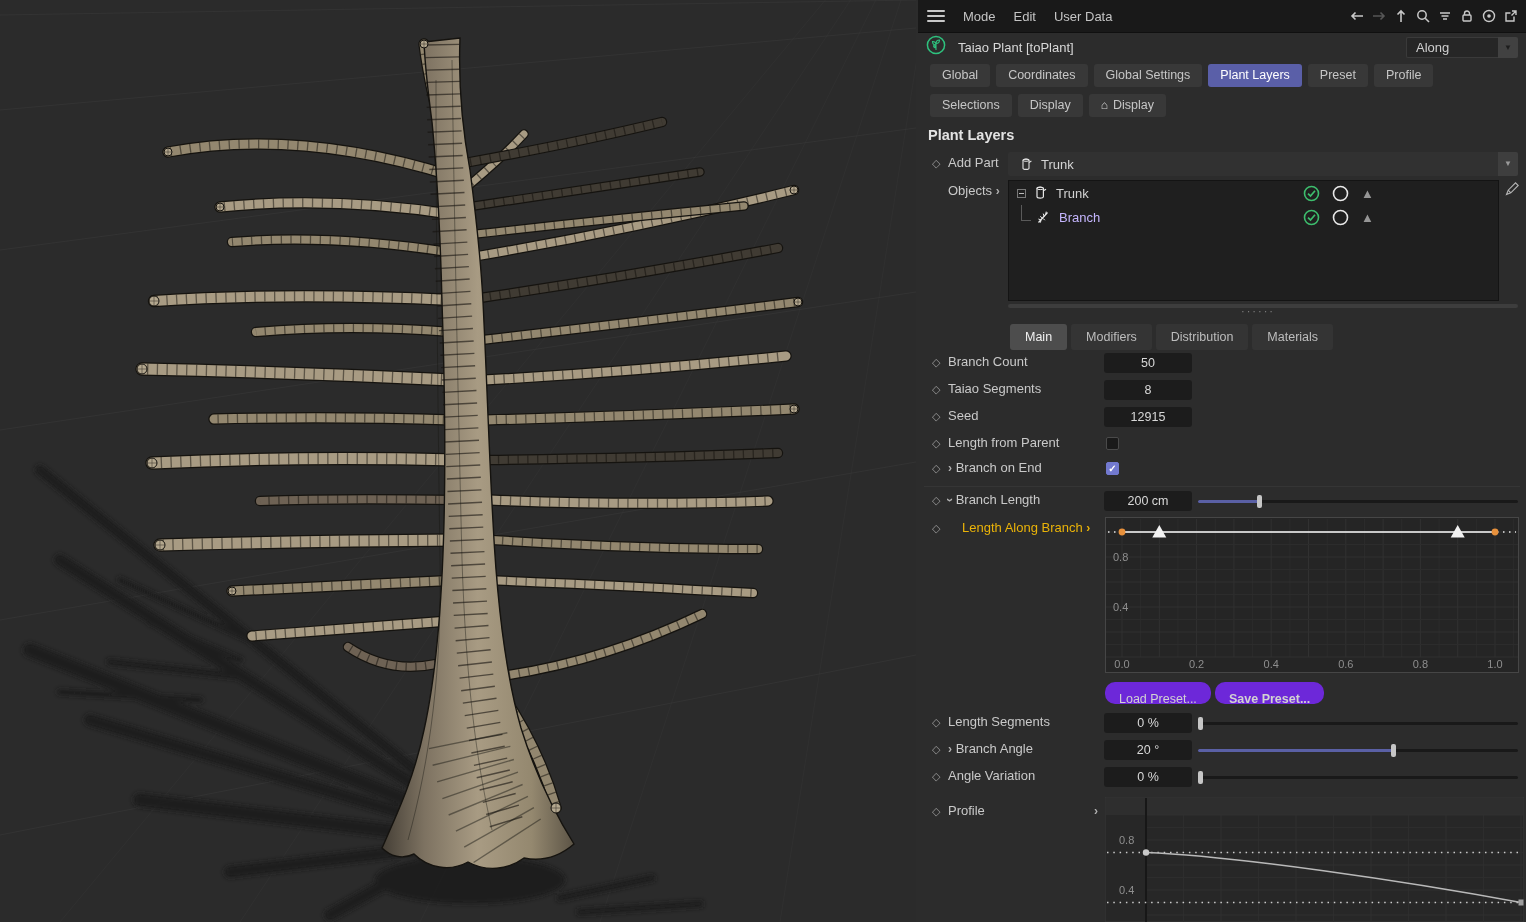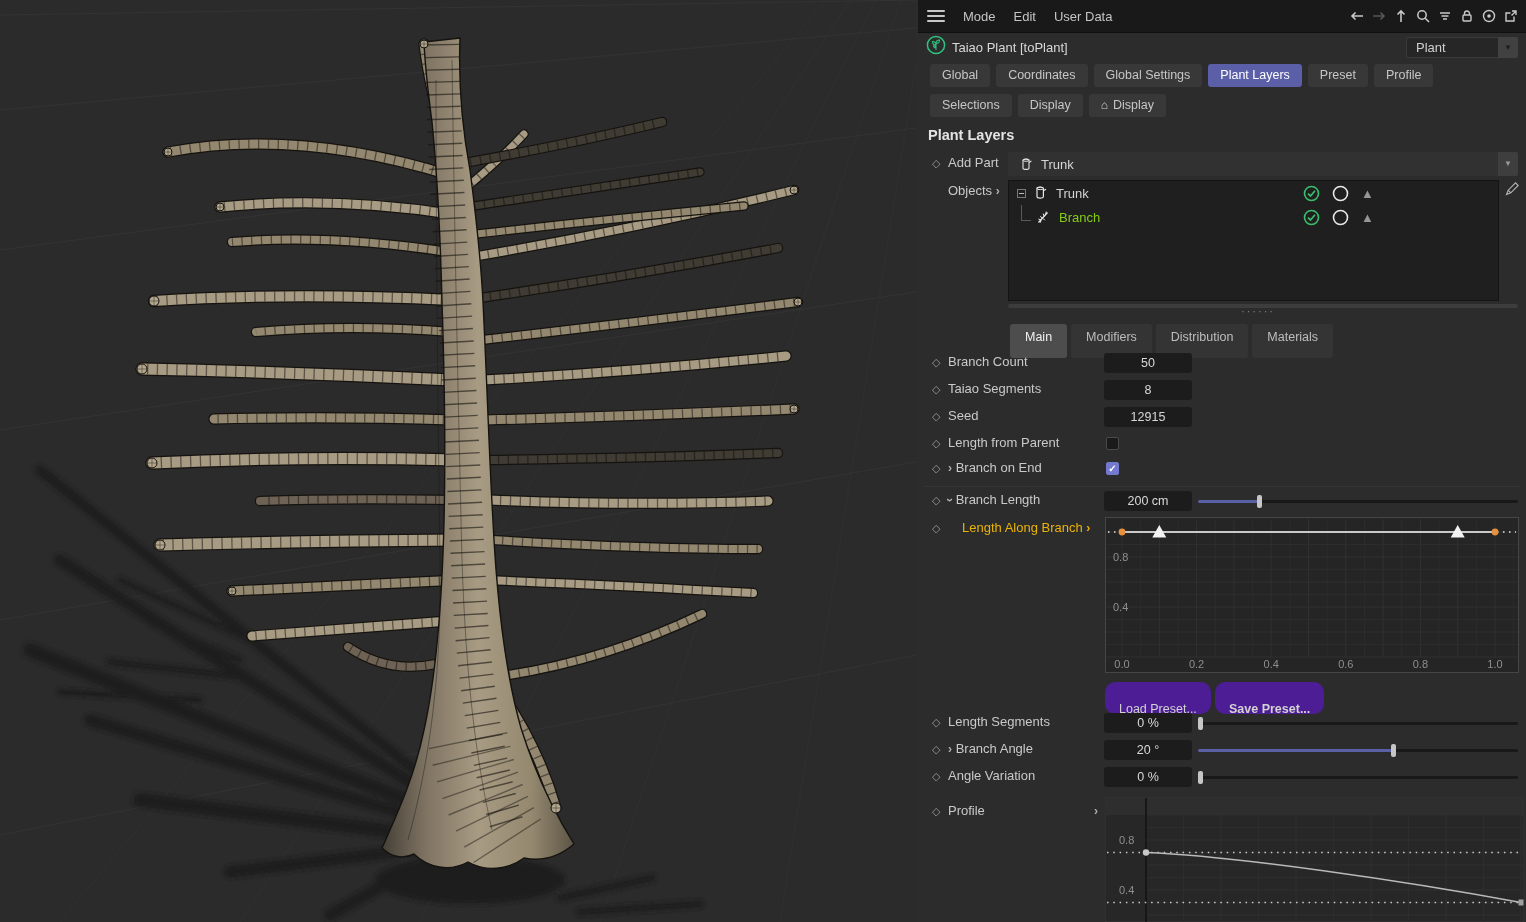--- a/index.html
+++ b/index.html
@@ -11,21 +11,21 @@
   #panel{position:absolute;left:918px;top:0;width:608px;height:922px;background:#2c2c2c;}
   #menubar{position:absolute;left:0;top:0;width:100%;height:33px;background:#191919;border-bottom:1px solid #101010;display:flex;align-items:center;}
   .burger{width:18px;height:12px;margin-left:9px;display:flex;flex-direction:column;justify-content:space-between;cursor:pointer;}
   .burger i{display:block;height:2px;background:#c8c8c8;border-radius:1px;}
   .menuitem{color:#c4c4c4;font-size:13px;margin-left:18px;cursor:pointer;text-align:center;}
   #mb-icons{margin-left:auto;display:flex;align-items:center;gap:3px;padding-right:6px;}
   .mbico{width:19px;height:19px;display:flex;align-items:center;justify-content:center;cursor:pointer;}
   .mbico svg{display:block;}
   #titlerow{position:absolute;left:0;top:33px;width:100%;height:28px;display:flex;align-items:center;}
   #plantlogo{margin-left:8px;}
-  #objtitle{color:#d8d8d8;font-size:13px;margin-left:6px;}
+  #objtitle{color:#d8d8d8;font-size:13px;margin-left:12px;}
   #preset-dd{position:absolute;left:488px;top:4px;width:92px;height:21px;background:#262626;border:1px solid #3a3a3a;border-right:none;border-radius:2px 0 0 2px;color:#cfcfcf;font-size:13px;line-height:19px;padding-left:9px;cursor:pointer;}
   #preset-arrow{position:absolute;left:580px;top:4px;width:20px;height:21px;background:#414141;border-radius:0 2px 2px 0;color:#1d1d1d;font-size:8px;text-align:center;line-height:21px;cursor:pointer;}
   .tabrow{position:absolute;left:12px;display:flex;gap:6px;}
   .tab{height:23px;line-height:23px;padding:0 12px;background:#383838;border-radius:3px;color:#c6c6c6;font-size:12.5px;cursor:pointer;white-space:nowrap;}
   .tab.active{background:#5a5fa8;color:#fff;}
   .tab .house{font-size:12px;margin-right:5px;color:#cfcfcf;}
   #sectiontitle{position:absolute;left:10px;top:127px;font-size:14.5px;font-weight:600;color:#e3e3e3;}
   
   .diamond{position:absolute;left:14px;top:3px;color:#9a9a9a;font-size:11px;}
   .chev{color:#b0b0b0;font-size:12px;font-weight:700;}
@@ -39,38 +39,38 @@
   .cbox{position:absolute;left:188px;top:3px;width:13px;height:13px;border-radius:2px;background:#1a1a1a;border:1px solid #4a4a4a;cursor:pointer;color:transparent;font-size:10px;line-height:12px;text-align:center;}
   .cbox.on{background:#7279cf;border-color:#7279cf;color:#fff;font-weight:700;}
   .sep{position:absolute;left:6px;width:596px;height:1px;background:#3c3c3c;opacity:.6;}
   
   #addpart-dd{position:absolute;left:90px;top:152px;width:510px;height:24px;background:#313131;border-radius:2px;display:flex;align-items:center;cursor:pointer;}
   #addpart-dd .lbl{color:#d5d5d5;font-size:13px;margin-left:8px;}
   #addpart-arrow{margin-left:auto;width:20px;height:24px;background:#3e3e3e;border-radius:0 2px 2px 0;color:#9a9a9a;font-size:8px;text-align:center;line-height:24px;}
   #objectsbox{position:absolute;left:90px;top:180px;width:491px;height:121px;background:#1f1f1f;border:1px solid #141414;}
   .orow{position:relative;height:24px;display:flex;align-items:center;cursor:pointer;}
   .orow .nm{font-size:13px;color:#d2d2d2;margin-left:8px;}
-  .orow .nm.orange{color:#84cc16;}
+  .orow .nm.orange{color:#c4b5fd;}
   .expbox{width:9px;height:9px;border:1px solid #787878;margin-left:8px;position:relative;}
   .expbox::after{content:"";position:absolute;left:1px;top:3px;width:5px;height:1px;background:#bbb;}
   .treeelbow{width:10px;height:16px;border-left:1px solid #5a5a5a;border-bottom:1px solid #5a5a5a;margin-left:12px;margin-top:-8px;}
   .togset{position:absolute;display:flex;align-items:center;gap:12px;left:294px;}
   .tri{color:#969696;font-size:13px;line-height:1;}
   #hscroll{position:absolute;left:90px;top:304px;width:510px;height:4px;background:#3d3d3d;border-radius:2px;cursor:pointer;}
   #grip{position:absolute;left:310px;top:306px;width:60px;text-align:center;color:#808080;font-size:11px;letter-spacing:2px;line-height:10px;cursor:row-resize;}
   
   #subtabs{position:absolute;left:92px;top:324px;display:flex;gap:4px;}
-  .stab{height:34px;line-height:26px;padding:0 15px;background:#343434;border-radius:3px;color:#bdbdbd;font-size:12.5px;cursor:pointer;}
+  .stab{height:26px;line-height:26px;padding:0 15px;background:#343434;border-radius:3px;color:#bdbdbd;font-size:12.5px;cursor:pointer;}
   .stab.active{background:#4d4d4d;color:#f0f0f0;}
   
   #curve1{position:absolute;left:187px;top:517px;}
   #profcurve{position:absolute;left:187px;top:797px;}
   .axislbl{fill:#8e8e8e;font-size:11px;font-family:"Liberation Sans",sans-serif;}
   
-  .pbtn{position:absolute;top:682px;height:22px;line-height:22px;padding:16px 14px;background:#4c1d95;border:none;border-radius:10px;color:#d2d2d2;font-size:12.5px;cursor:pointer;}
+  .pbtn{position:absolute;top:682px;height:22px;line-height:22px;padding:6px 14px;background:#6d28d9;border:none;border-radius:10px;color:#d2d2d2;font-size:12.5px;cursor:pointer;}
   .olabel{color:#eab308;}
 </style>
 </head>
 <body>
 
 <div id="app">
 
   <div id="viewport">
     <svg id="vp" width="916" height="922" viewBox="0 0 916 922">
       <defs>
@@ -303,21 +303,21 @@
     </div>
 
     <div id="titlerow">
       <span id="plantlogo">
         <svg width="20" height="20">
             <circle cx="10" cy="10" r="8.6" stroke="#2ec27e" stroke-width="1.5" fill="none"></circle>
             <path d="M10,15 V8 M10,10 C8,10 6.5,8.8 6.5,6.5 C8.8,6.5 10,8 10,10 M10,8.5 C12,8.5 13.5,7.3 13.5,5 C11.2,5 10,6.5 10,8.5 M10,13 C8.6,13 7.6,12.2 7.6,10.8 C9.2,10.8 10,11.8 10,13" stroke="#2ec27e" stroke-width="1.1" fill="none"></path>
           </svg>
       </span>
       <span id="objtitle">Taiao Plant [toPlant]</span>
-      <div id="preset-dd">Plant</div>
+      <div id="preset-dd">Along</div>
       <div id="preset-arrow">▼</div>
     </div>
 
     <div class="tabrow" style="top:64px;">
       <span class="tab">Global</span>
       <span class="tab">Coordinates</span>
       <span class="tab">Global Settings</span>
       <span class="tab active">Plant Layers</span>
       <span class="tab">Preset</span>
       <span class="tab">Profile</span>

